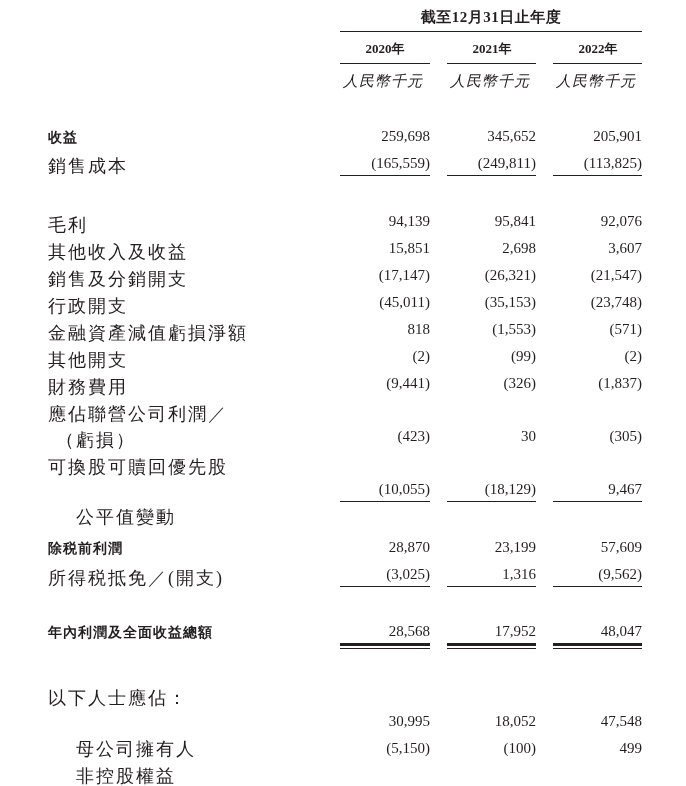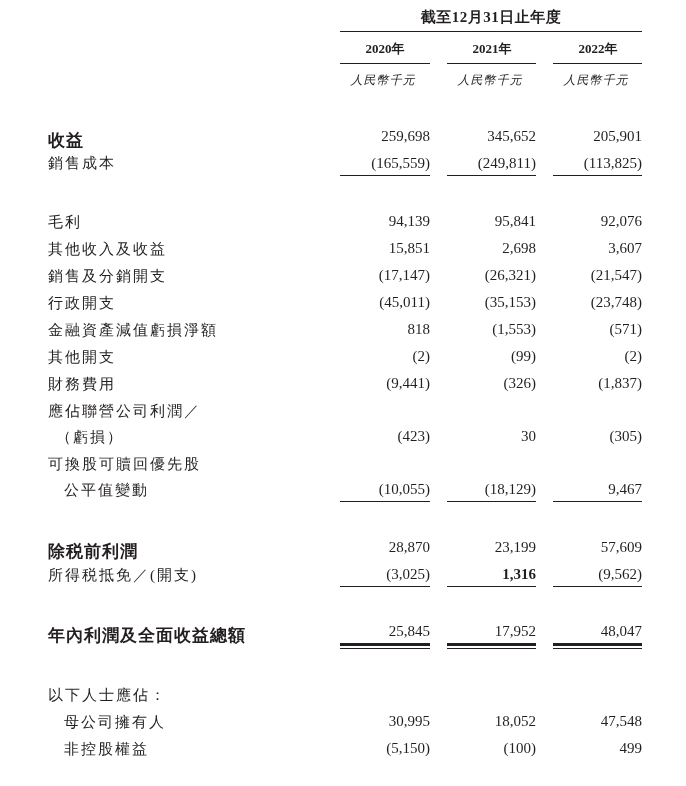--- a/index.html
+++ b/index.html
@@ -11,28 +11,28 @@
   .abs { position: absolute; }
   .hdr-title {
     left: 340px; width: 302px; top: 8px; text-align: center;
     font-size: 15px; font-weight: bold; letter-spacing: 0.5px;
   }
   .hline { position: absolute; height: 0; border-top: 1px solid #231f20; }
   .year {
     top: 40px; width: 90px; text-align: center; font-size: 13px; font-weight: bold;
   }
   .unit {
-    top: 72px; width: 90px; text-align: center; font-size: 12px; font-style: italic;
+    top: 72px; width: 90px; text-align: center; font-size: 15px; font-style: italic;
     letter-spacing: 1px;
   }
   .label {
-    left: 48px; font-size: 15px; letter-spacing: 2px; white-space: nowrap;
+    left: 48px; font-size: 18px; letter-spacing: 2px; white-space: nowrap;
   }
-  .label.bold { font-weight: bold; font-family: Liberation Mono, monospace; font-size: 17px; letter-spacing: 1px; }
-  .label.indent { left: 64px; }
+  .label.bold { font-weight: bold; font-family: Liberation Mono, monospace; font-size: 14px; letter-spacing: 1px; }
+  .label.indent { left: 76px; margin-top: 24px; }
   .num {
     font-size: 15px; text-align: right; width: 110px; white-space: nowrap;
   }
   .num.pos { padding-right: 6px; }
   .c1 { left: 320px; }
   .c2 { left: 426px; }
   .c3 { left: 532px; }
   .dbl {
     position: absolute; height: 2px; border-top: 3px solid #231f20; border-bottom: 1px solid #231f20;
   }
@@ -117,28 +117,28 @@
 <div class="hline" style="left:447px; width:89px; top:501px;"></div>
 <div class="hline" style="left:553px; width:89px; top:501px;"></div>
 
 <div class="abs label bold" style="top:540px;">除税前利潤</div>
 <div class="abs num c1 pos" style="top:539px;">28,870</div>
 <div class="abs num c2 pos" style="top:539px;">23,199</div>
 <div class="abs num c3 pos" style="top:539px;">57,609</div>
 
 <div class="abs label" style="top:566px;">所得税抵免／(開支)</div>
 <div class="abs num c1" style="top:566px;">(3,025)</div>
-<div class="abs num c2 pos" style="top:566px;font-weight:bold;">1,316</div>
+<div class="abs num c2 pos" style="top:566px;">1,316</div>
 <div class="abs num c3" style="top:566px;">(9,562)</div>
 <div class="hline" style="left:340px; width:90px; top:586px;"></div>
 <div class="hline" style="left:447px; width:89px; top:586px;"></div>
 <div class="hline" style="left:553px; width:89px; top:586px;"></div>
 
 <div class="abs label bold" style="top:624px;">年內利潤及全面收益總額</div>
-<div class="abs num c1 pos" style="top:623px;">25,845</div>
+<div class="abs num c1 pos" style="top:623px;">28,568</div>
 <div class="abs num c2 pos" style="top:623px;">17,952</div>
 <div class="abs num c3 pos" style="top:623px;">48,047</div>
 <div class="dbl" style="left:340px; width:90px; top:643px;"></div>
 <div class="dbl" style="left:447px; width:89px; top:643px;"></div>
 <div class="dbl" style="left:553px; width:89px; top:643px;"></div>
 
 <div class="abs label" style="top:686px;">以下人士應佔：</div>
 
 <div class="abs label indent" style="top:713px;">母公司擁有人</div>
 <div class="abs num c1 pos" style="top:713px;">30,995</div>

